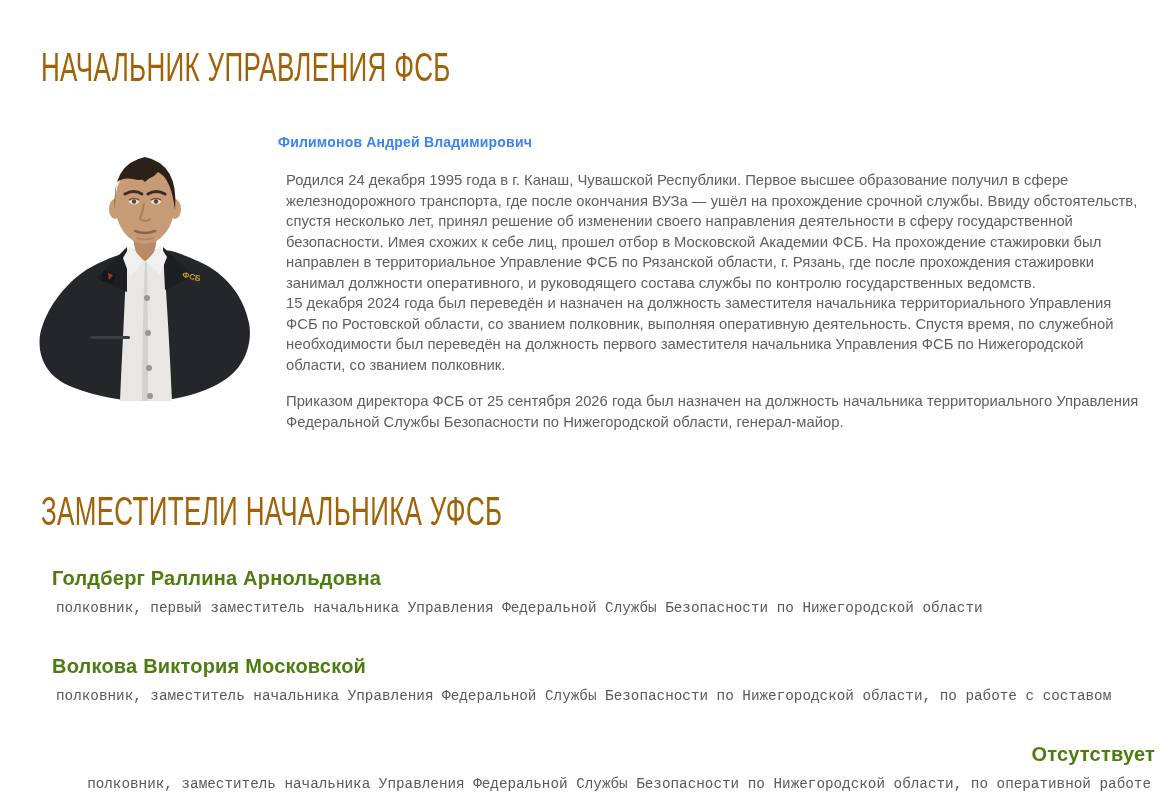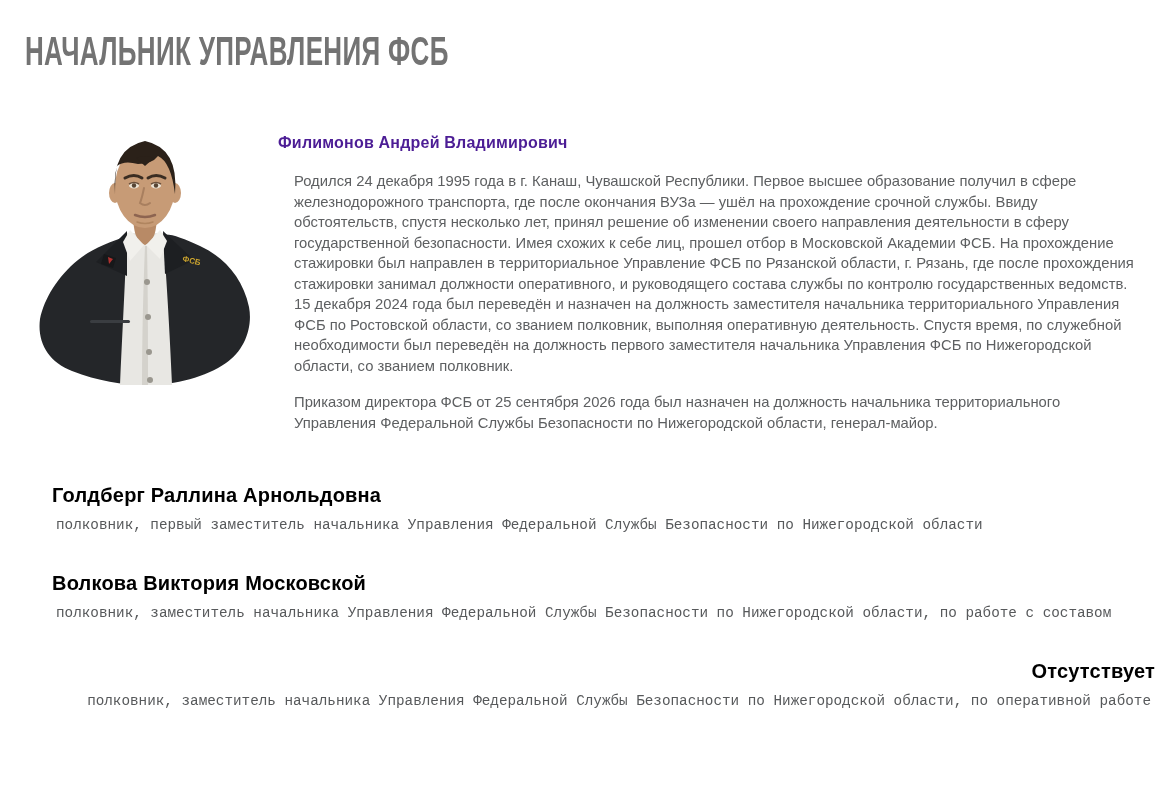--- a/index.html
+++ b/index.html
@@ -10,25 +10,25 @@
   }
   .page {
     width: 1175px;
     min-height: 800px;
     background: #ffffff;
     padding: 30px 20px 40px 25px;
     overflow: hidden;
   }
   
   .section-title {
-    margin: 0;
+    margin: 16px;
     font-size: 40px;
     line-height: 42px;
-    font-weight: 700;
-    color: #737373;
+    font-weight: 400;
+    color: #a16207;
     white-space: nowrap;
   }
   .condensed {
     display: inline-block;
     transform: scaleX(0.65);
     transform-origin: 0 60%;
     letter-spacing: 0.5px;
   }
   
   .profile {
@@ -41,46 +41,46 @@
     width: 230px;
     height: 272px;
     margin-left: 5px;
   }
   .photo-wrap svg { display: block; width: 100%; height: 100%; }
   .info {
     margin-left: 18px;
     width: 877px;
   }
   .chief-name {
-    margin: 17px 0 16px 0;
-    font-size: 16px;
+    margin: 0 0 16px 0;
+    font-size: 14px;
     line-height: 24px;
     font-weight: 700;
-    color: #4c1d95;
+    color: #3b82f6;
     letter-spacing: 0.2px;
   }
   .bio {
-    margin: 16px;
+    margin: 8px;
     font-size: 14.8px;
     line-height: 20.5px;
     color: #5d5f61;
     white-space: pre-line;
   }
   .bio + .bio { margin-top: 16px; }
   
   .deputies-title { margin-top: 50px; }
   .deputies { margin: 34px 0 0 27px; }
   .deputy { margin-bottom: 37px; }
   .deputy:last-child { margin-bottom: 0; text-align: right; }
   .deputy-name {
     margin: 0 0 9px 0;
     font-size: 20px;
     line-height: 24px;
     font-weight: 700;
-    color: #000000;
+    color: #4d7c0f;
     letter-spacing: 0.2px;
   }
   .deputy-desc {
     margin: 4px;
     font-size: 14.3px;
     line-height: 18px;
     color: #57595b;
     font-family: Liberation Mono, monospace;
   }
 </style>
@@ -160,20 +160,21 @@
 
     <div class="info">
       <h2 class="chief-name">Филимонов Андрей Владимирович</h2>
       <p class="bio">Родился 24 декабря 1995 года в г. Канаш, Чувашской Республики. Первое высшее образование получил в сфере железнодорожного транспорта, где после окончания ВУЗа — ушёл на прохождение срочной службы. Ввиду обстоятельств, спустя несколько лет, принял решение об изменении своего направления деятельности в сферу государственной безопасности. Имея схожих к себе лиц, прошел отбор в Московской Академии ФСБ. На прохождение стажировки был направлен в территориальное Управление ФСБ по Рязанской области, г. Рязань, где после прохождения стажировки занимал должности оперативного, и руководящего состава службы по контролю государственных ведомств.
 15 декабря 2024 года был переведён и назначен на должность заместителя начальника территориального Управления ФСБ по Ростовской области, со званием полковник, выполняя оперативную деятельность. Спустя время, по служебной необходимости был переведён на должность первого заместителя начальника Управления ФСБ по Нижегородской области, со званием полковник.</p>
       <p class="bio">Приказом директора ФСБ от 25 сентября 2026 года был назначен на должность начальника территориального Управления Федеральной Службы Безопасности по Нижегородской области, генерал-майор.</p>
     </div>
 
   </section>
 
+  <h1 class="section-title deputies-title"><span class="condensed">ЗАМЕСТИТЕЛИ НАЧАЛЬНИКА УФСБ</span></h1>
 
   <div class="deputies">
 
     <div class="deputy">
       <h3 class="deputy-name">Голдберг Раллина Арнольдовна</h3>
       <p class="deputy-desc">полковник, первый заместитель начальника Управления Федеральной Службы Безопасности по Нижегородской области</p>
     </div>
 
     <div class="deputy">
       <h3 class="deputy-name">Волкова Виктория Московской</h3>

